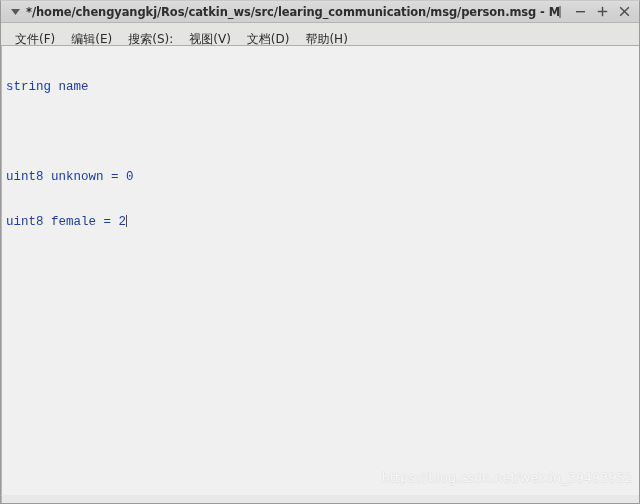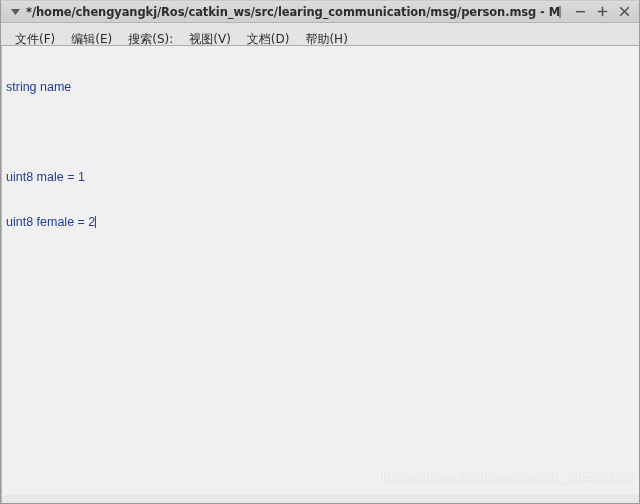--- a/index.html
+++ b/index.html
@@ -103,21 +103,21 @@
     top: 44px;
     right: 0;
     bottom: 8px;
     background: #f0f0f0;
     border-left: 1px solid #b9b9b9;
     border-top: 1px solid #aeaeae;
     box-sizing: border-box;
     overflow: hidden;
   }
   .editor {
-    font-family: Liberation Sans, sans-serif;
+    font-family: Liberation Mono, monospace;
     font-size: 12.5px;
     line-height: 15px;
     color: #1f3d99;
     padding: 4px 0 0 4px;
     white-space: pre;
     position: relative;
   }
   .code-line {
     height: 15px;
     white-space: pre;
@@ -199,21 +199,21 @@
     <span class="menu-item">搜索(S):</span>
     <span class="menu-item">视图(V)</span>
     <span class="menu-item">文档(D)</span>
     <span class="menu-item">帮助(H)</span>
   </div>
 
   <div class="editor-wrap">
     <div class="editor">
       <div class="code-line">string name</div>
       <div class="code-line blank">&nbsp;</div>
-      <div class="code-line">uint8 male = 1</div>
+      <div class="code-line">uint8 unknown = 0</div>
       <div class="code-line"><span>uint8 female = 2</span><span class="caret"></span></div>
     </div>
     <div class="watermark">https://blog.csdn.net/weixin_39493952</div>
   </div>
 
   <div class="bottom-frame"></div>
 
 </div>
 
 </body></html>

